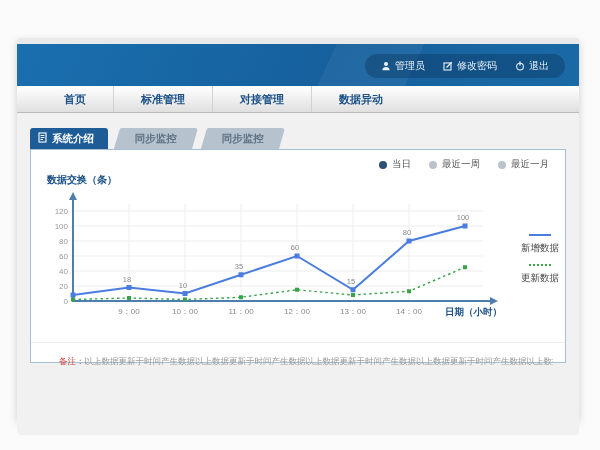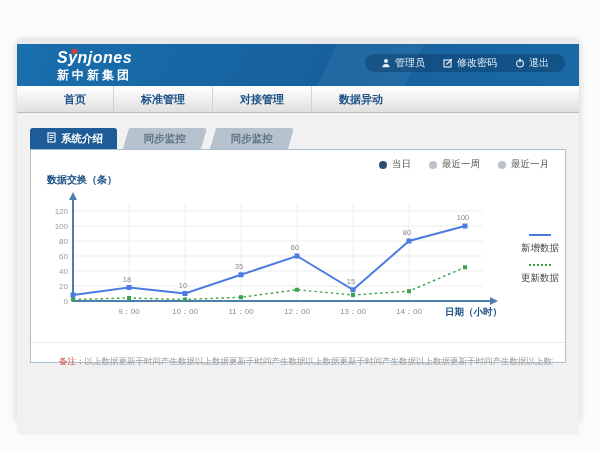--- a/index.html
+++ b/index.html
@@ -21,21 +21,21 @@
     display:flex;align-items:center;
   }
   .hdr::after{content:"";position:absolute;inset:0;
     background:linear-gradient(115deg,transparent 55%,rgba(255,255,255,.05) 55%,rgba(255,255,255,.05) 70%,transparent 70%);}
   .logo{margin-left:40px;line-height:1;position:relative;z-index:1;}
   .logo-en{font-size:16px;font-weight:bold;font-style:italic;letter-spacing:.5px;position:relative;}
   .logo-dot{position:absolute;left:15px;top:-1px;width:5px;height:5px;background:#e23c30;transform:rotate(45deg);}
   .logo-cn{font-size:12px;font-weight:bold;letter-spacing:3px;margin-top:3px;}
   .app-title{font-size:14px;margin-left:20px;position:relative;z-index:1;}
   .user-pill{
-    position:absolute;right:14px;top:10px;height:18px;z-index:1;
+    position:absolute;right:14px;top:10px;height:24px;z-index:1;
     background:rgba(8,44,80,.35);border-radius:12px;
     display:flex;align-items:center;gap:18px;padding:0 16px;
   }
   .u-item{display:flex;align-items:center;gap:4px;font-size:10px;color:#e9f2fa;cursor:pointer;}
   .u-item svg{display:block;}
   
   .nav{
     height:26px;background:linear-gradient(#ffffff,#e0e0e0);
     border-bottom:1px solid #bcbcbc;display:flex;padding-left:20px;
   }
@@ -43,21 +43,21 @@
     line-height:26px;padding:0 27px;font-size:11px;font-weight:bold;
     color:#1b5086;cursor:pointer;
   }
   .nav-item + .nav-item{border-left:1px solid #d2d2d2;}
   
   .content{position:relative;background:#f1f1f1;height:307px;border-radius:0 0 4px 4px;}
   .tabs{display:flex;align-items:flex-end;height:21px;margin:15px 0 0 13px;}
   .tab{height:21px;display:flex;align-items:center;cursor:pointer;}
   .tab.active{
     background:#1d5c97;color:#fff;border-radius:3px 3px 0 0;
-    padding:0 14px 0 17px;font-size:10.5px;font-weight:bold;gap:5px;
+    padding:0 14px 0 8px;font-size:10.5px;font-weight:bold;gap:5px;
   }
   .tab.inactive{
     background:#b6c3cf;border-radius:3px 3px 0 0;transform:skewX(-16deg);
     padding:0 18px;margin-left:7px;border-left:2px solid #f1f1f1;
   }
   .tab.inactive .tab-label{transform:skewX(16deg);display:block;color:#5e7283;font-size:10.5px;font-weight:bold;}
   
   .panel{
     position:relative;margin:0 13px;height:214px;background:#fff;
     border:1px solid #a7bfd2;box-sizing:border-box;
@@ -80,27 +80,20 @@
   .note-label{color:#d03a36;}
   .note-sep{color:#d03a36;}
 </style>
 </head>
 <body>
 
 <div class="window">
   <div class="win-top"></div>
 
   <header class="hdr">
-    <div class="logo">
-      <div class="logo-en">
-        <span>Synjones</span>
-        <span class="logo-dot"></span>
-      </div>
-      <div class="logo-cn">新中新集团</div>
-    </div>
     <div class="user-pill" id="user-menu">
         <span class="u-item">
           <span>
             <svg width="10" height="10" viewBox="0 0 10 10">
               <circle cx="5" cy="3.1" r="2" fill="#e9f2fa"></circle>
               <path d="M1.3 9.3c0-2.1 1.7-3.3 3.7-3.3s3.7 1.2 3.7 3.3z" fill="#e9f2fa"></path>
             </svg>
           </span>
           <span>管理员</span>
         </span>

